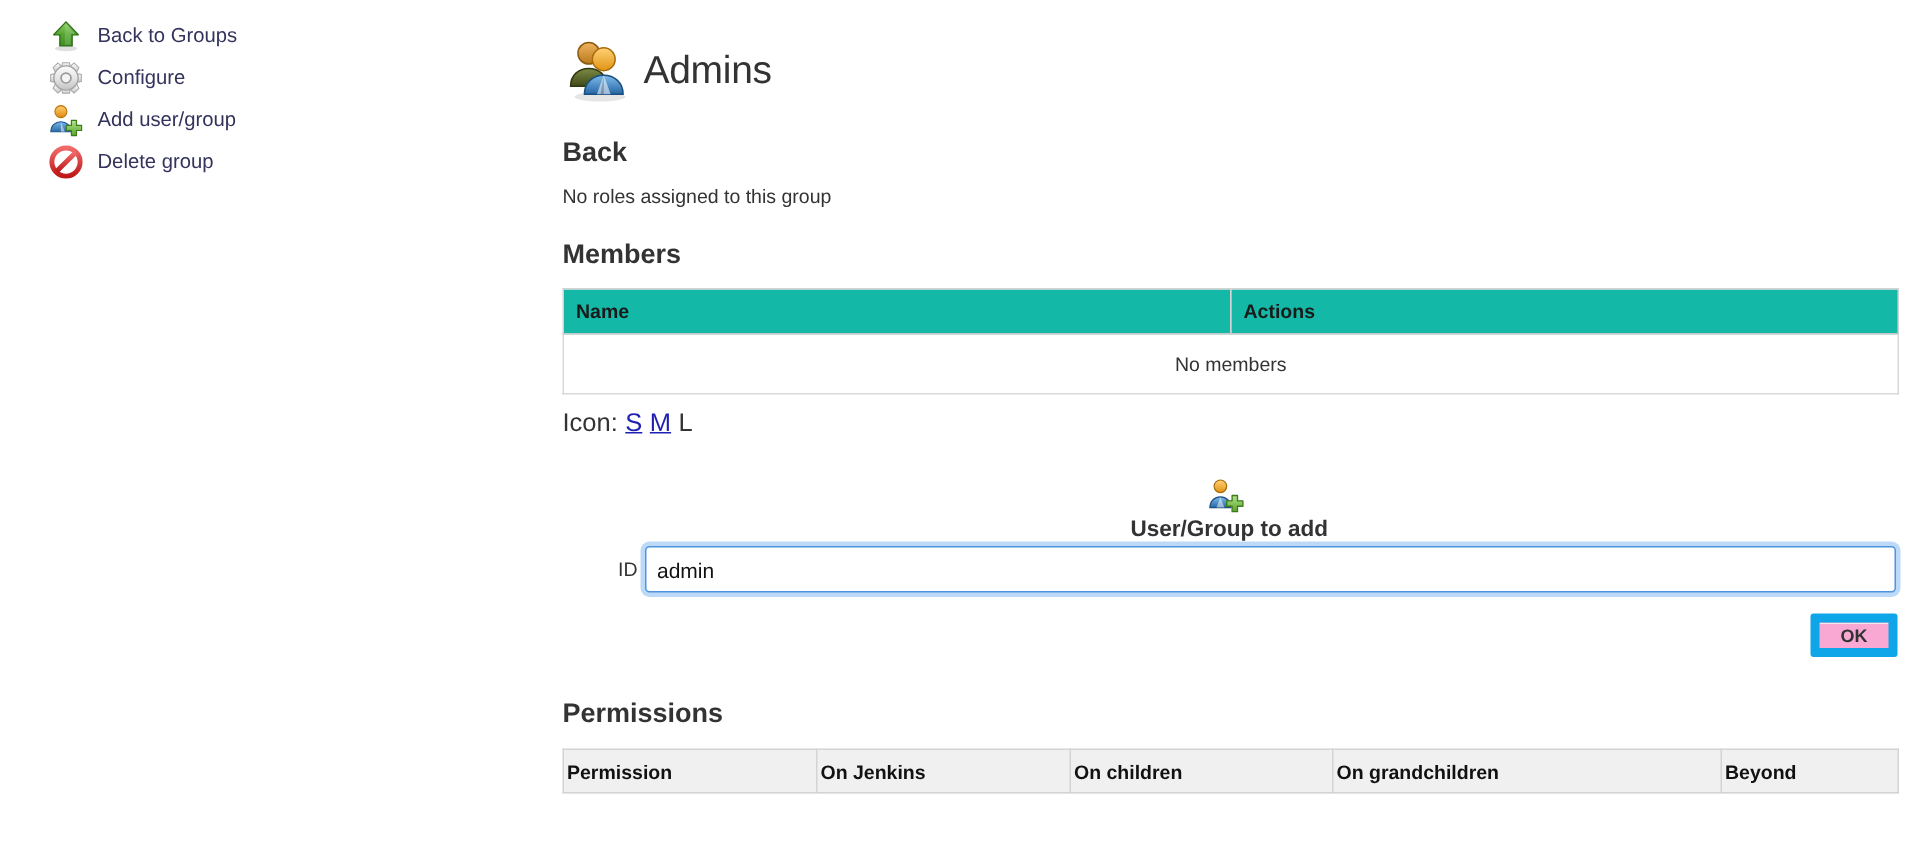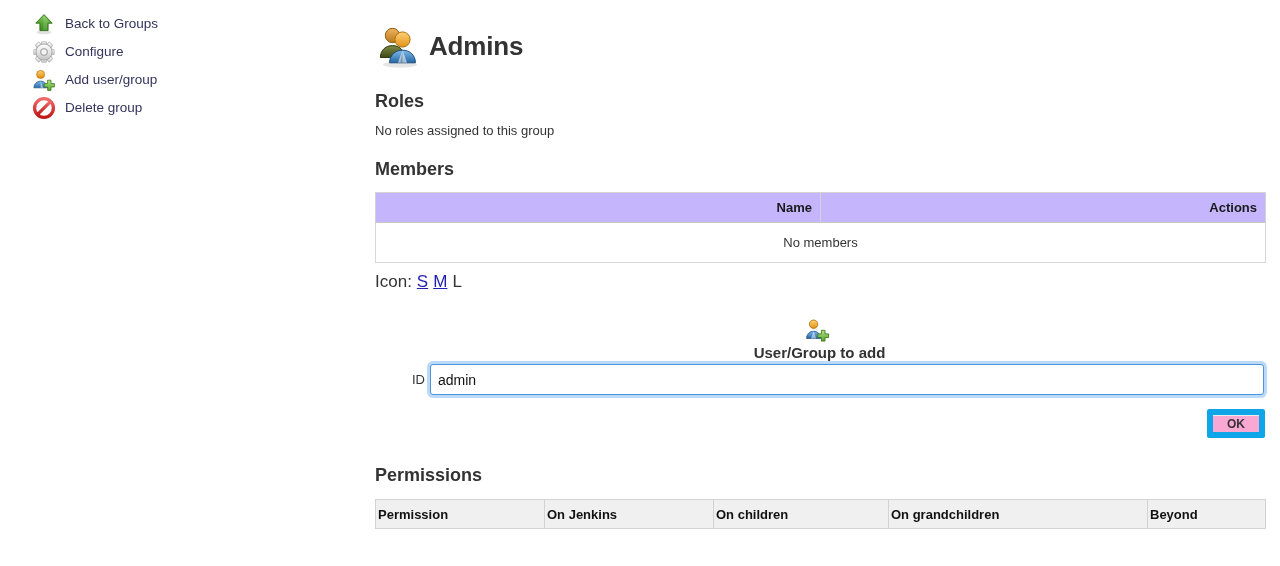--- a/index.html
+++ b/index.html
@@ -65,21 +65,21 @@
     height: 52px;
   }
   #page-header .title-icon {
     width: 48px; height: 48px;
     flex: 0 0 48px;
     margin-right: 6px;
     position: relative;
   }
   #page-title {
     font-size: 26px;
-    font-weight: bold;
+    font-weight: normal;
     color: #333333;
     letter-spacing: -0.2px;
     line-height: 30px;
   }
 
   
   #description-row {
     display: flex;
     justify-content: flex-end;
     align-items: center;
@@ -117,29 +117,29 @@
   }
 
   
   table.jtable {
     width: 890px;
     border-collapse: collapse;
     margin-top: 12px;
     table-layout: fixed;
   }
   table.jtable th {
-    background: #c4b5fd;
+    background: #14b8a6;
     border: 1px solid #d3d3d3;
     border-bottom: 1px solid #c8c8c8;
     font-size: 13px;
     font-weight: bold;
     color: #1a1a1a;
     height: 30px;
     padding: 0 8px;
-    text-align: right;
+    text-align: left;
   }
   table.jtable td {
     border: 1px solid #d8d8d8;
     border-top: none;
     height: 40px;
     font-size: 13px;
     color: #333;
     text-align: center;
     background: #fff;
     padding: 0 8px;
@@ -374,21 +374,21 @@
           <circle cx="27.5" cy="17.5" r="7.6" fill="url(#head2)" stroke="#a86c0a" stroke-width="1"></circle>
           <path d="M14.6,40.8 c0-7.8 5.8,-12.6 12.9,-12.6 c7.1,0 12.9,4.8 12.9,12.6 Z" fill="url(#body2)" stroke="#1b4e81" stroke-width="1"></path>
           <path d="M27.5,28.2 l4.6,12.6 l-9.2,0 Z" fill="#ffffff" opacity="0.55"></path>
           <path d="M27.5,28.2 l0,12.6 l-2.1,0 Z" fill="#2a3a55" opacity="0.35"></path>
         </svg>
       </span>
       <span id="page-title">Admins</span>
     </div>
 
 
-    <h2 class="section">Roles</h2>
+    <h2 class="section">Back</h2>
     <p class="plain">No roles assigned to this group</p>
 
     <h2 class="section members">Members</h2>
 
     <table class="jtable">
       <colgroup>
           <col style="width:445px">
           <col style="width:445px">
         </colgroup>
       <thead>

